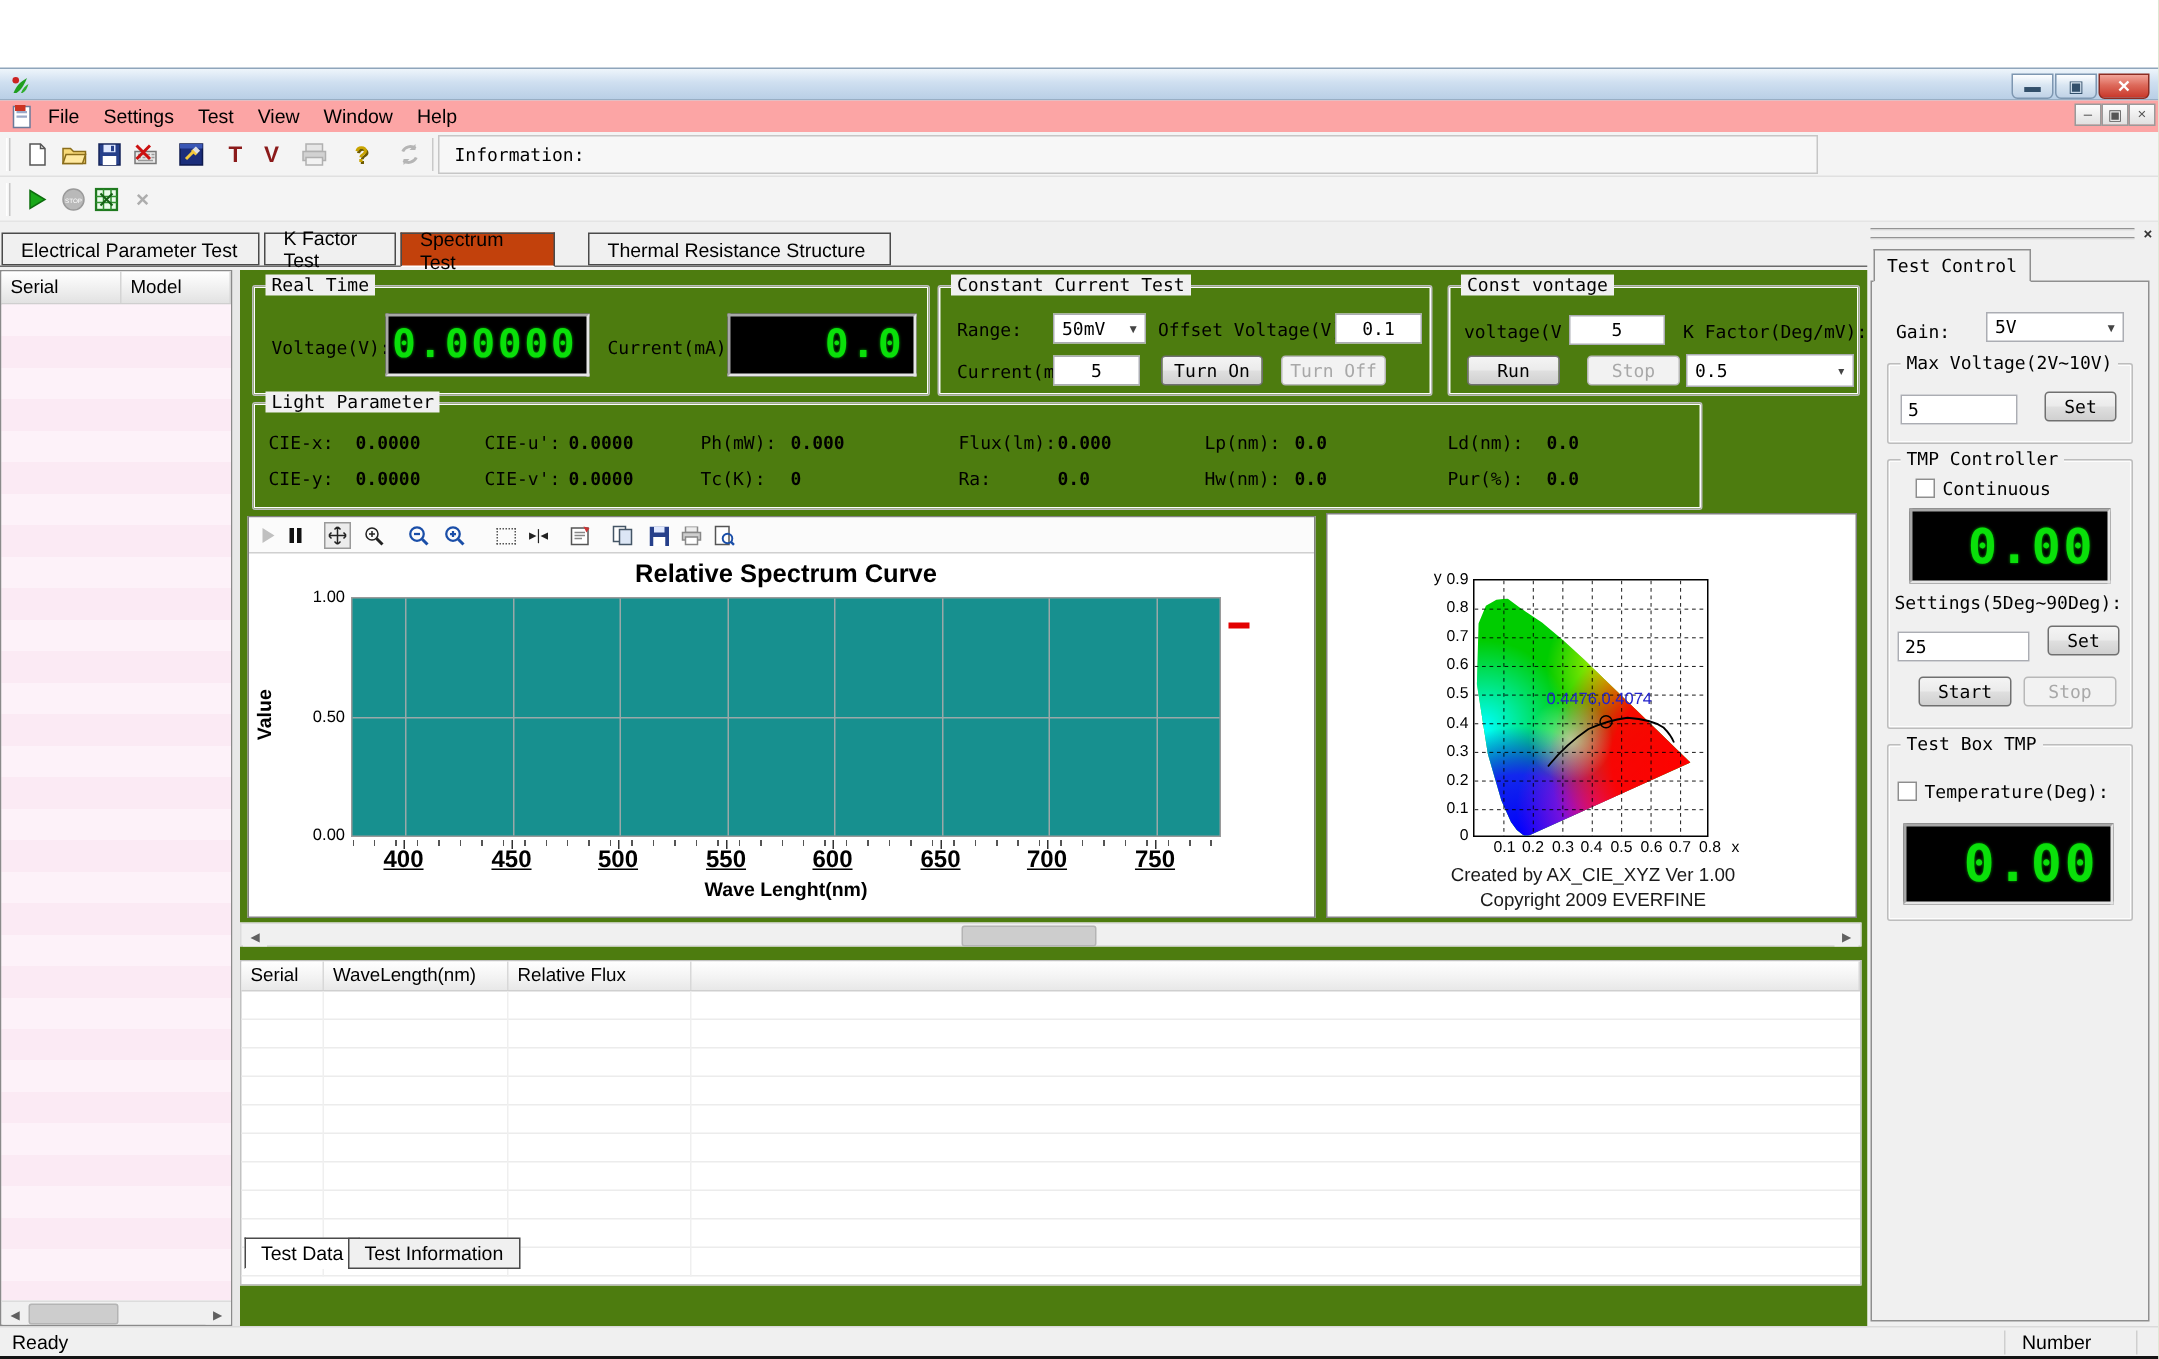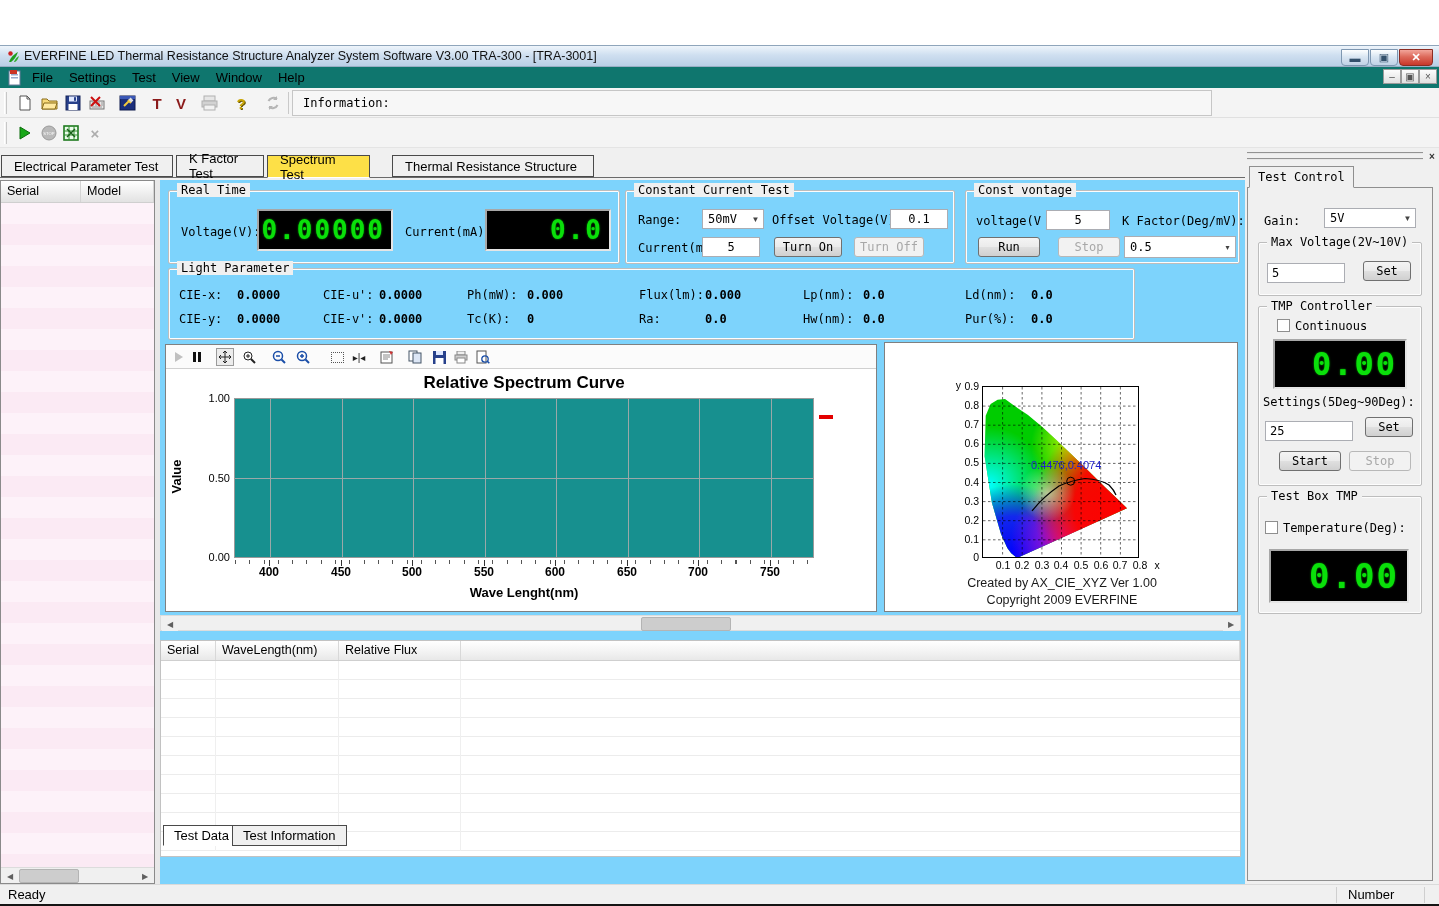--- a/index.html
+++ b/index.html
@@ -13,59 +13,59 @@
   #titlebar { left:0; top:45px; width:1439px; height:22px;
     background:linear-gradient(#eef5fb,#cfdff0 45%,#b9cfe6); border-top:1px solid #8fa5bb; border-bottom:1px solid #98aec4;
     display:flex; align-items:center; }
   #title-text { margin-left:8px; font-size:12.5px; color:#111; }
   .winbtn { position:absolute; top:3px; height:17px; border-radius:0 0 4px 4px; border:1px solid #7e97b1;
     background:linear-gradient(#fdfeff,#d9e6f2 45%,#c0d2e6); display:flex; align-items:center; justify-content:center;
     font-size:11px; color:#33506b; }
   .winbtn.close { background:linear-gradient(#f2a59a,#dd6a5b 45%,#c8372a); color:#fff; border-color:#8c2c22; font-weight:bold; }
 
   
-  #menubar { left:0; top:67px; width:1439px; height:21px; background:#0f766e; display:flex; align-items:center;text-align:center; }
+  #menubar { left:0; top:67px; width:1439px; height:21px; background:#fca5a5; display:flex; align-items:center;text-align:center; }
   .menu-item { padding:2px 8px; font-size:13px; }
   .mdibtn { position:absolute; top:2px; width:18px; height:15px; border:1px solid #9a9a9a; background:linear-gradient(#fcfcfc,#e0e0e0);
     font-size:10px; color:#555; display:flex; align-items:center; justify-content:center; }
 
   
   #toolbar1 { left:0; top:88px; width:1439px; height:30px; background:#f4f4f4; border-bottom:1px solid #e0e0e0; }
   #toolbar2 { left:0; top:118px; width:1439px; height:30px; background:#f4f4f4; border-bottom:1px solid #e4e4e4; }
   .grip { position:absolute; left:4px; top:4px; width:3px; height:22px; border-left:1px solid #fff; border-right:1px solid #c7c7c7; }
   .tbi { position:absolute; top:4px; width:22px; height:22px; display:flex; align-items:center; justify-content:center; }
   .tsep { position:absolute; top:4px; width:1px; height:22px; background:#c9c9c9; }
   #info-box { position:absolute; left:292px; top:2px; width:920px; height:26px; border:1px solid #c6c6c6; background:#f7f7f7;
     display:flex; align-items:center; }
   #info-box span { margin-left:10px; }
 
   
   #workspace { left:0; top:148px; width:1439px; height:736px; background:#f0f0f0; }
 
   
   .tab { position:absolute; top:0; height:22px; border:1px solid #4a4a4a; background:#f0f0f0; padding:0 12px;
     display:flex; align-items:center; font-size:13px; }
-  .tab.active { background:#fde047; height:23px; border-bottom:1px solid #fff; z-index:2; }
+  .tab.active { background:#c2410c; height:23px; border-bottom:1px solid #fff; z-index:2; }
   #tabrow { left:0; top:7px; width:1245px; height:23px; border-bottom:1px solid #6a6a6a; }
 
   
   #leftpanel { left:0; top:32px; width:155px; height:704px; background:#fff; border:1px solid #8a8a8a; }
   .colhdr { height:22px; display:flex; border-bottom:1px solid #cfcfcf; background:linear-gradient(#ffffff,#eeeeee 60%,#e2e2e2); }
   .colhdr > div { padding:3px 6px; border-right:1px solid #d4d4d4; font-size:12.5px; }
   #leftrows { position:absolute; left:0; top:22px; width:153px; height:664px;
     background:repeating-linear-gradient(180deg,#fdf2f9 0 21px,#fbeaf4 21px 42px); }
   .hscroll { position:absolute; height:16px; background:#f0f0f0; border-top:1px solid #dcdcdc; }
   .scr-arrow { position:absolute; top:1px; width:16px; height:14px; background:#f0f0f0; color:#606060; font-size:8px;
     display:flex; align-items:center; justify-content:center; }
   .scr-thumb { position:absolute; top:1px; height:14px; background:#cdcdcd; border:1px solid #b4b4b4; border-radius:2px; }
 
   #splitter { left:155px; top:32px; width:5px; height:704px; background:#e8e8e8; }
 
   
-  #main { left:160px; top:32px; width:1085px; height:704px; background:#7dd3fc; }
+  #main { left:160px; top:32px; width:1085px; height:704px; background:#4d7c0f; }
 
   .group { position:absolute; border:1px solid #bdbdbd; border-radius:2px; box-shadow:inset 0 0 0 1px #fdfdfd; }
   .group > .legend { position:absolute; top:-8px; left:8px; background:#f0f0f0; padding:0 4px;
     font-family:"DejaVu Sans Mono", monospace; font-size:12px; }
   .lbl { position:absolute; font-family:"DejaVu Sans Mono", monospace; font-size:12px; white-space:nowrap; }
 
   .seg { position:absolute; background:#000; border:2px solid; border-color:#a7a7a7 #e5e5e5 #e5e5e5 #a7a7a7;
     color:#0ae00a; font-family:"DejaVu Sans Mono", monospace; font-weight:bold; text-align:right;
     display:flex; align-items:center; justify-content:flex-end; letter-spacing:2px; text-shadow:0 0 2px #0a0; }
 
@@ -88,21 +88,21 @@
 
   
   #spectrum { left:5px; top:164px; width:712px; height:268px; background:#fff; border:1px solid #808080; }
   #spec-toolbar { position:absolute; left:0; top:0; width:710px; height:24px; border-bottom:1px solid #d0d0d0; background:#fbfbfb; }
   .sti { position:absolute; top:3px; width:18px; height:18px; display:flex; align-items:center; justify-content:center; }
   #spec-title { position:absolute; left:68px; top:28px; width:580px; text-align:center; font-size:17px; font-weight:bold; }
   #spec-plot { position:absolute; left:68px; top:53px; width:580px; height:160px; background:#17908f; border:1px solid #9a9a9a; }
   .gridv { position:absolute; top:0; width:1px; height:158px; background:#9aa8a8; }
   .gridh { position:absolute; left:0; width:578px; height:1px; background:#9aa8a8; }
   .ytick { position:absolute; left:30px; width:34px; text-align:right; font-size:11px; font-weight:normal; }
-  .xtick { position:absolute; top:220px; font-size:12px; font-weight:bold; transform:translateX(-50%); }
+  .xtick { position:absolute; top:220px; font-size:16px; font-weight:bold; transform:translateX(-50%);text-decoration:underline; }
   #spec-minorticks { position:absolute; left:69px; top:215px; width:580px; height:4px;
     background:repeating-linear-gradient(90deg,#555 0 1px,transparent 1px 14.3px); }
   .majortick { position:absolute; top:215px; width:1px; height:6px; background:#333; }
   #spec-xlabel { position:absolute; left:68px; top:240px; width:580px; text-align:center; font-weight:bold; font-size:13px; }
   #spec-ylabel { position:absolute; left:-40px; top:124px; width:100px; text-align:center; transform:rotate(-90deg);
     font-weight:bold; font-size:13px; }
   #legend-dash { position:absolute; left:653px; top:70px; width:14px; height:4px; background:#e30000; }
 
   
   #ciepanel { left:724px; top:162px; width:354px; height:270px; background:#fff; border:1px solid #808080; }
@@ -146,21 +146,20 @@
 <body>
 
 <div id="app">
 
   <div id="titlebar" class="abs">
     <svg class="abs" style="left:6px;top:3px" width="16" height="16">
       <path d="M3 13 C5 8 7 6 12 3 C10 8 8 11 5 13 Z" fill="#1f9e1f"></path>
       <circle cx="4.5" cy="4.5" r="2.2" fill="#cc2222"></circle>
       <path d="M8 13 C9 10 11 8 13 7 C12 10 11 12 9 13 Z" fill="#2fae2f"></path>
     </svg>
-    <span id="title-text" style="margin-left:24px">EVERFINE LED Thermal Resistance Structure Analyzer System Software V3.00 TRA-300  - [TRA-3001]</span>
     <div class="winbtn" style="left:1341px;width:28px">▬</div>
     <div class="winbtn" style="left:1370px;width:28px">▣</div>
     <div class="winbtn close" style="left:1399px;width:34px">✕</div>
   </div>
 
   <div id="menubar" class="abs">
     <svg style="margin-left:7px" width="17" height="16">
       <rect x="2" y="1" width="11" height="14" fill="#fff" stroke="#6a7a9a"></rect>
       <rect x="4" y="4" width="7" height="1.5" fill="#9aa8c8"></rect>
         <rect x="4" y="7" width="7" height="1.5" fill="#9aa8c8"></rect>

